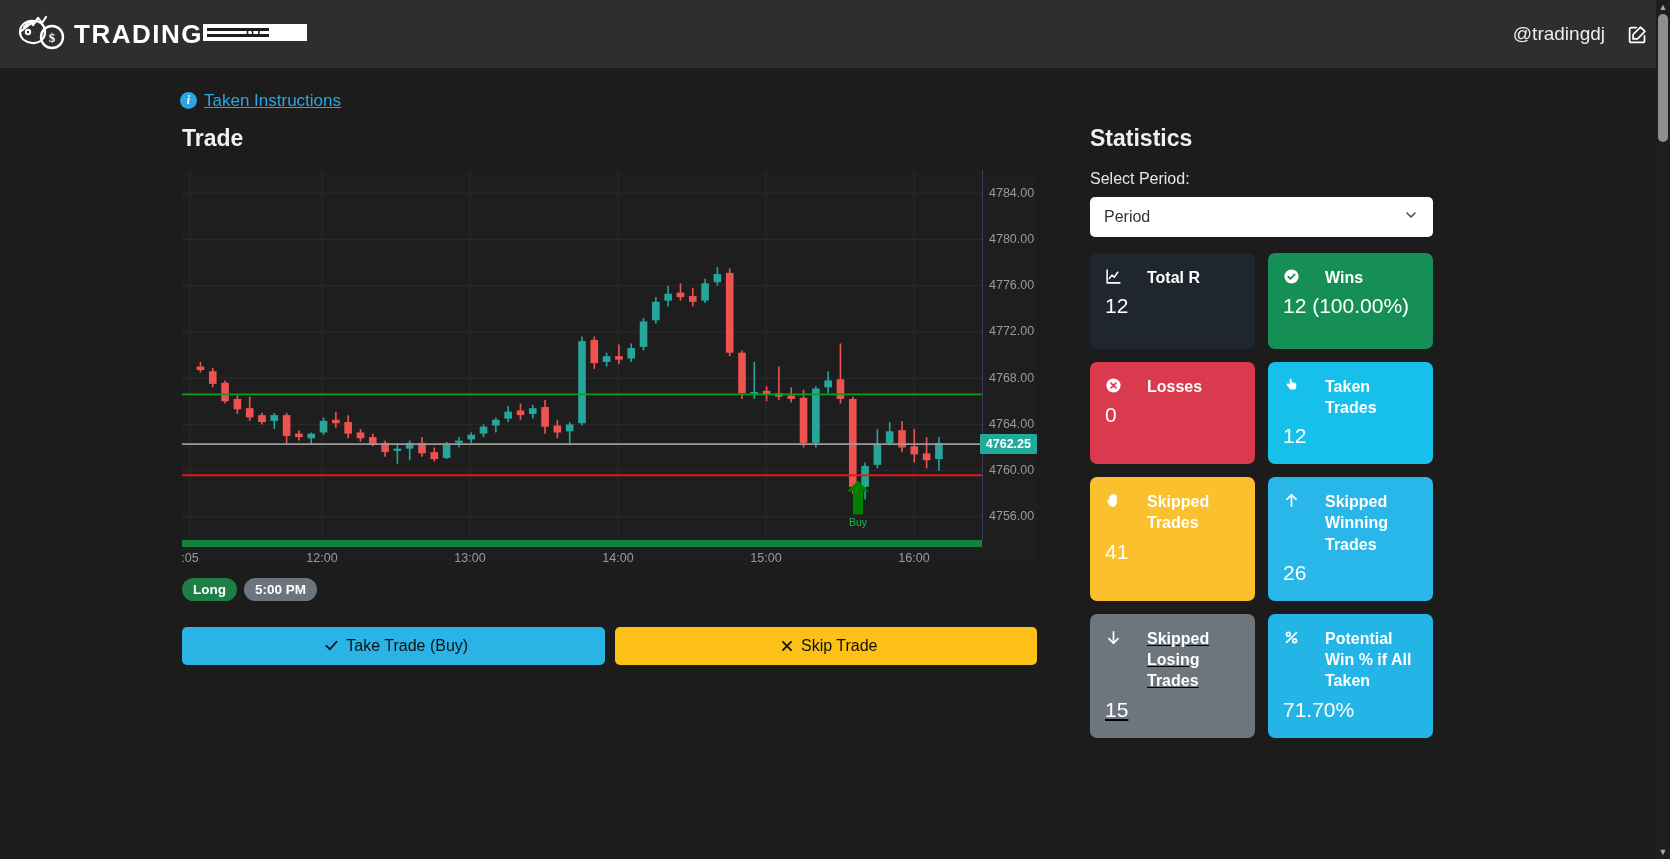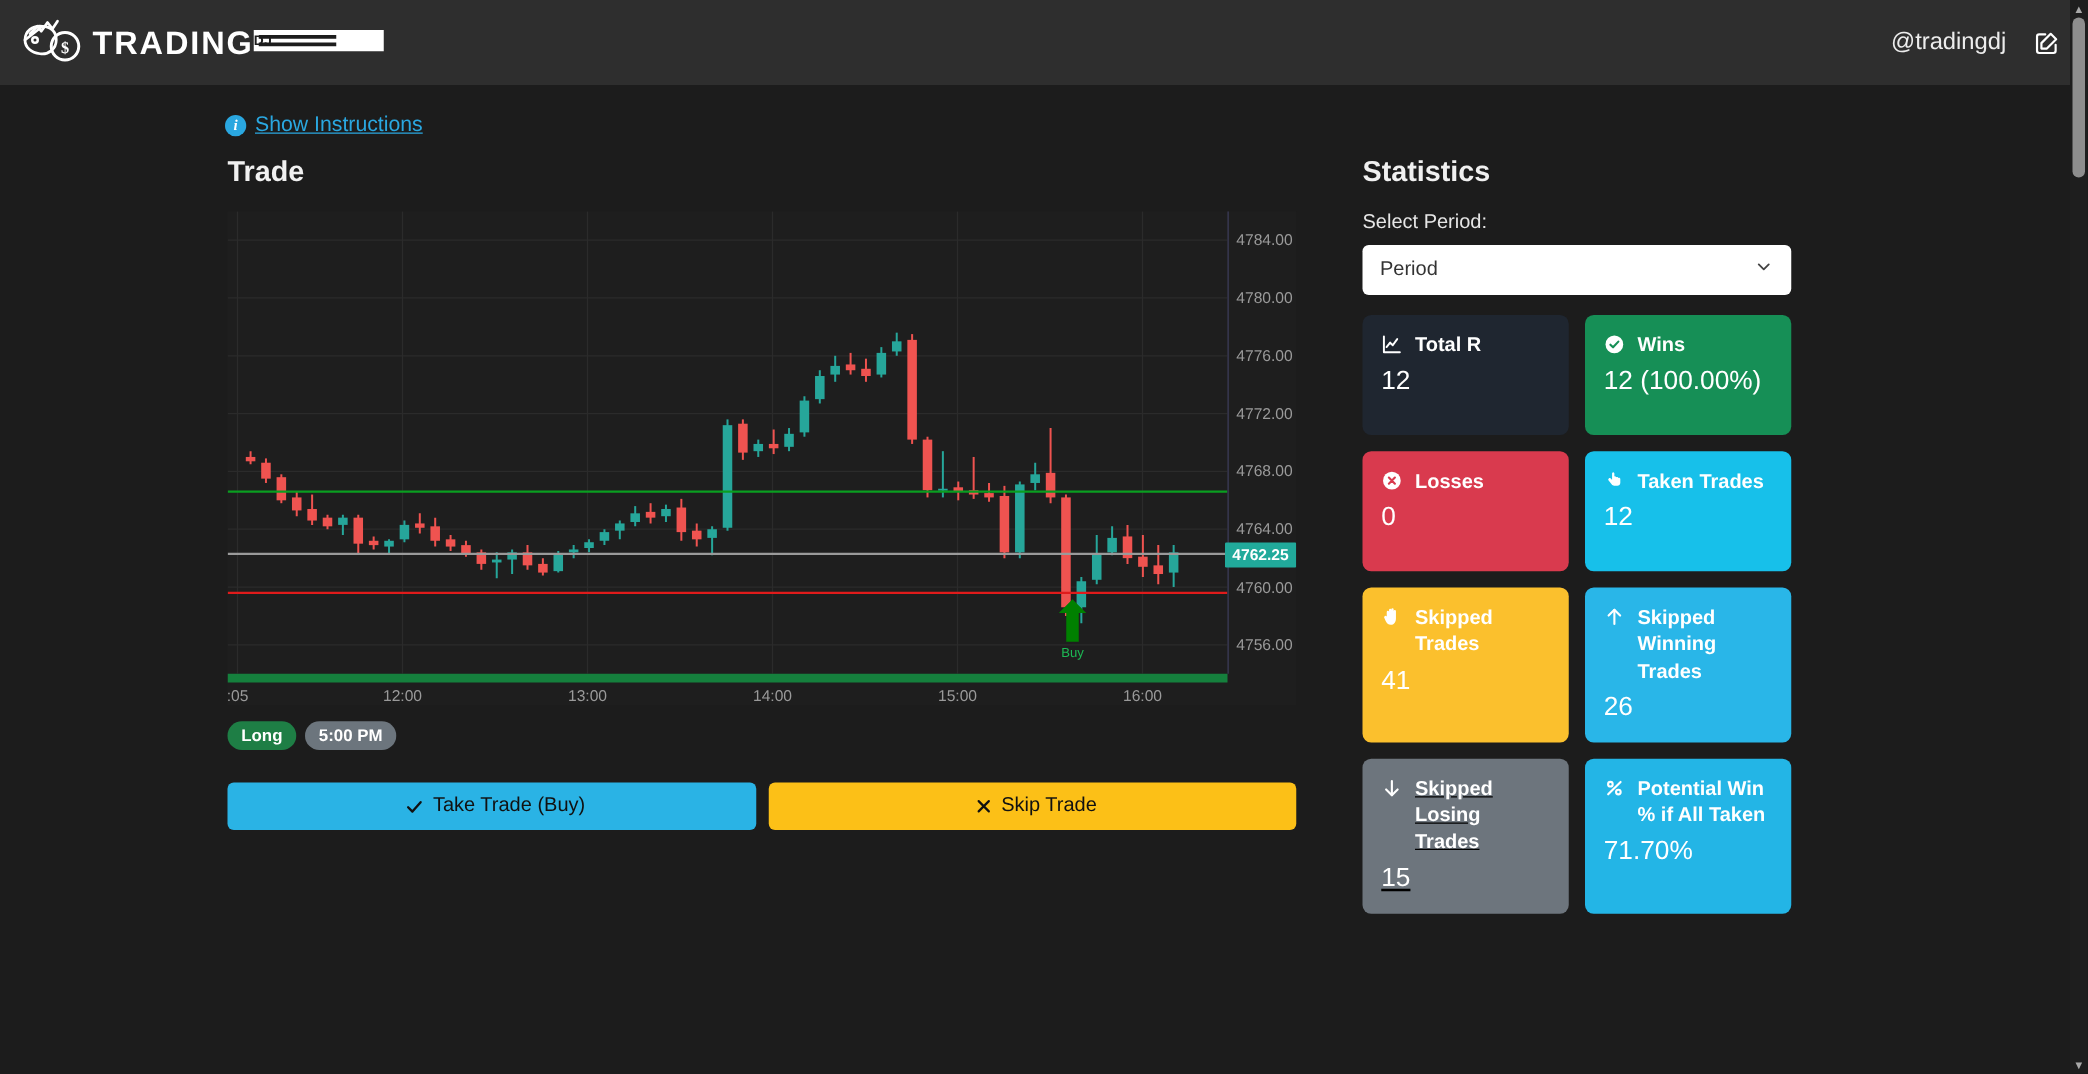--- a/index.html
+++ b/index.html
@@ -20,21 +20,21 @@
   }
   .brand { display: flex; align-items: center; gap: 8px; }
   .brand-logo { width: 52px; height: 44px; display:block; }
   .brand-word { display:flex; flex-direction:row; align-items:flex-start; }
   .brand-title {
     color:#fff; font-size: 26px; font-weight: 700; letter-spacing: 1.5px;
     line-height: 1; font-family:"Liberation Sans", sans-serif;
   }
   .brand-bars {
     margin-top:3px; width: 104px; height: 17px; background:#fff;
-    display:flex; align-items:center; justify-content:flex-start; padding-right:3px;
+    display:flex; align-items:center; justify-content:center; padding-right:3px;
     position: relative;
   }
   .brand-bars span.dj {
     color:#1d1d1d; font-size:11px; font-weight:800; letter-spacing:0.5px; z-index:2;
   }
   .brand-bars:before{
     content:""; position:absolute; left:4px; top:4px; width:62px; height:3px;
     background:#1d1d1d;
   }
   .brand-bars:after{
@@ -124,21 +124,21 @@
   .select-chevron { position:absolute; right:14px; top:50%; transform:translateY(-50%); color:#444; }
 
   .stats-grid {
     display:grid; grid-template-columns: 1fr 1fr; gap: 13px; margin-top: 16px;
   }
   .stat-card {
     border-radius: 7px; padding: 14px 15px 16px 15px; min-height: 96px;
     display:flex; flex-direction:column; justify-content:flex-start;
   }
   .stat-head {
-    display:flex; align-items:flex-start; gap: 10px; color:#fff;
+    display:flex; align-items:flex-start; gap: 25px; color:#fff;
     font-size: 16px; font-weight:700; line-height: 1.33; margin-bottom: 6px;
   }
   .stat-ico { flex: 0 0 auto; display:flex; align-items:center; line-height:0; margin-top:1px; }
   .stat-val { color:#fff; font-size: 21px; font-weight:400; }
   .c-dark  { background:#1f2630; }
   .c-green { background:#168f56; }
   .c-red   { background:#d93a4e; }
   .c-cyan  { background:#17c0ea; }
   .c-yellow{ background:#fbc02d; }
   .c-cyan2 { background:#29b6e8; }
@@ -193,21 +193,21 @@
         </svg>
       </span>
     </div>
   </div>
 
   <div class="body-wrap">
 
     <div class="instructions-row">
       <span class="instructions-link">
         <span class="info-badge">i</span>
-        <span>Show Instructions</span>
+        <span>Taken Instructions</span>
       </span>
     </div>
 
     <div class="columns">
 
       <div class="col-left">
         <h2 class="section-title">Trade</h2>
 
         <div class="chart-box">
           <div class="chart-plot">

